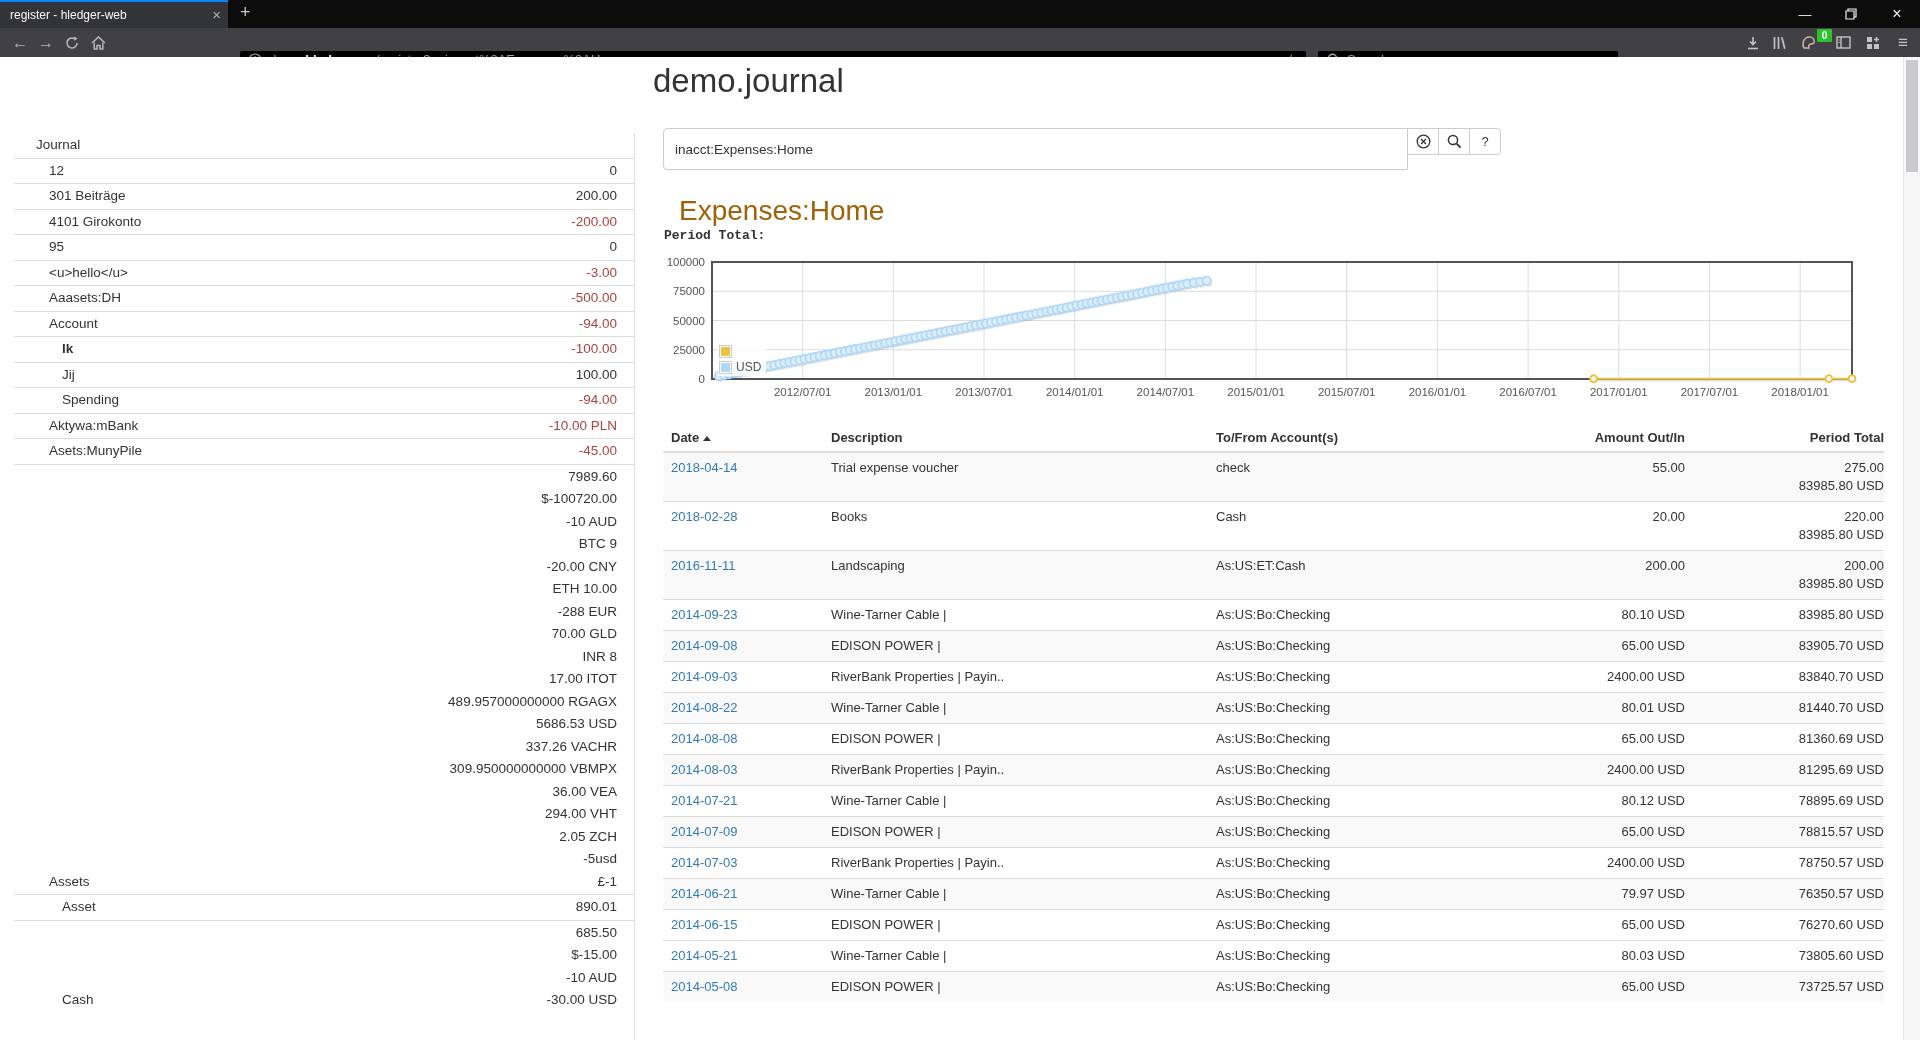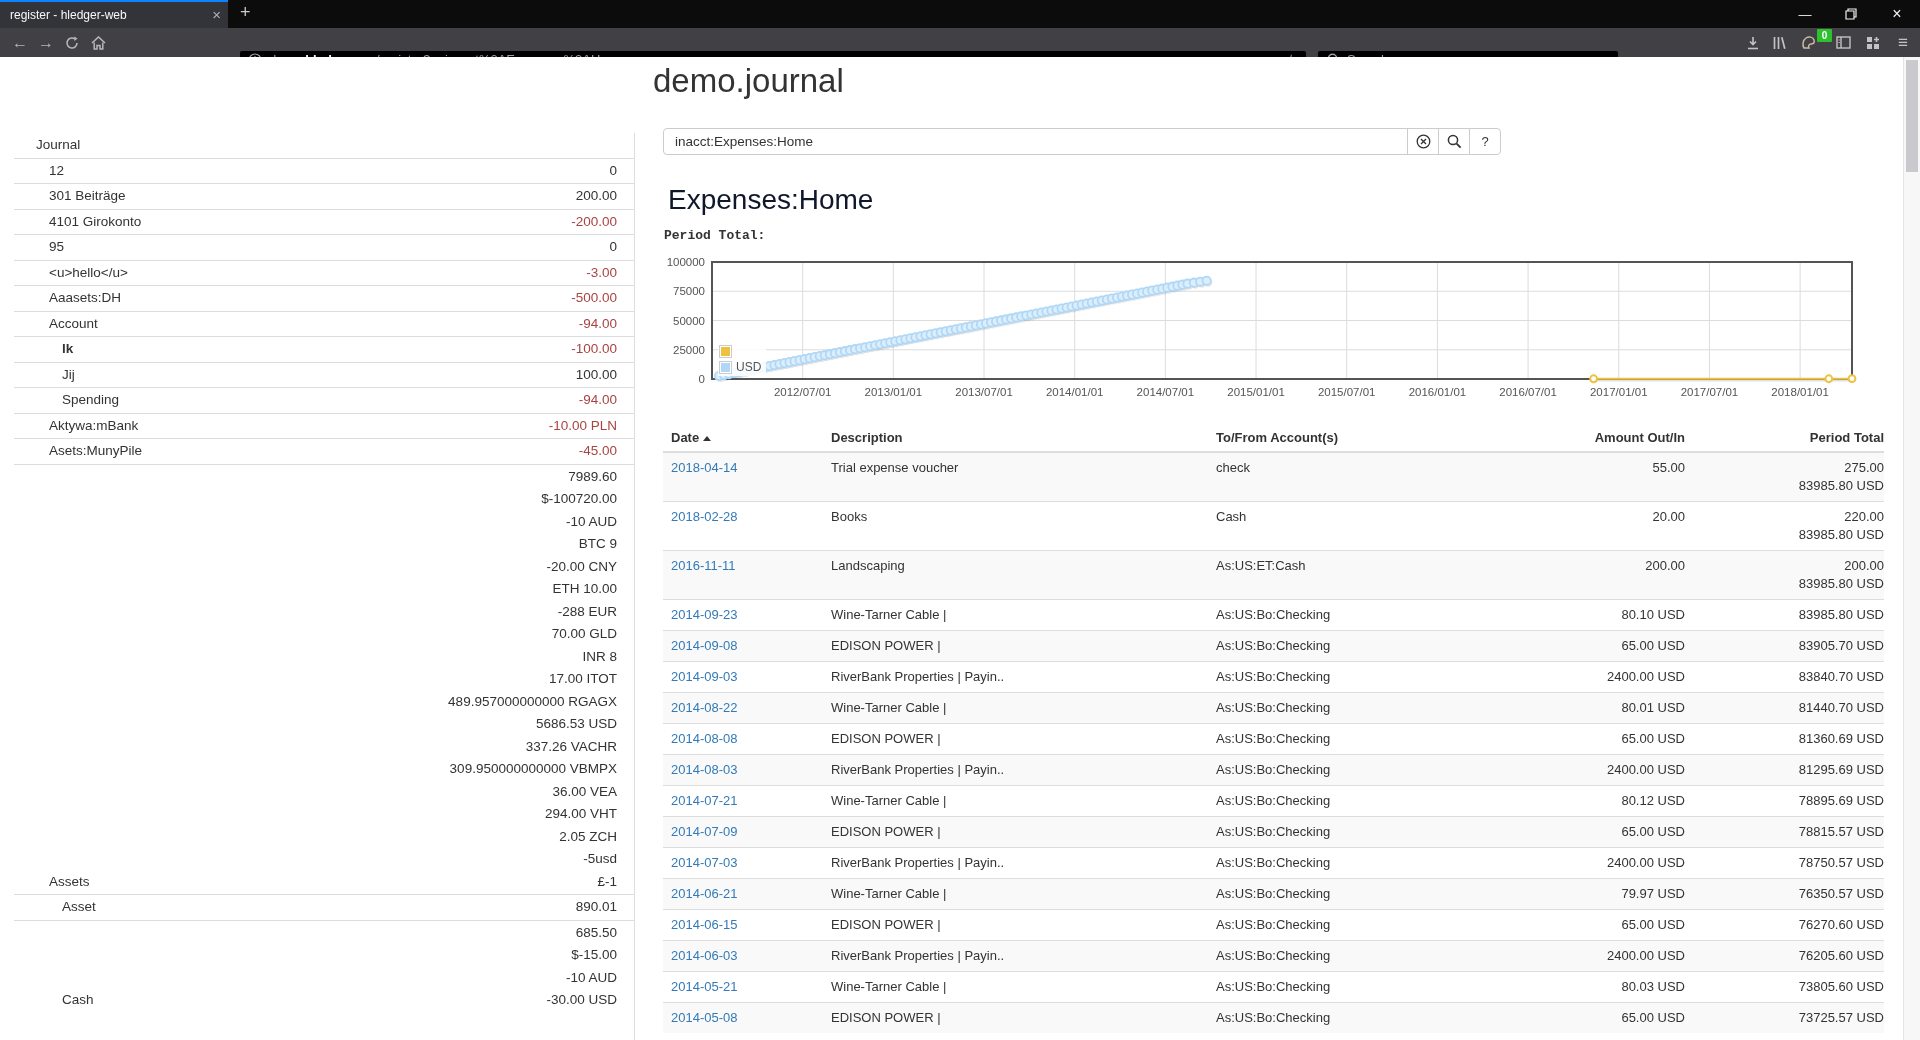--- a/index.html
+++ b/index.html
@@ -35,26 +35,26 @@
   h1.pagetitle{position:absolute;left:653px;top:5px;margin:0;font-size:33px;font-weight:400;color:#333;}
   
   .sidebar{position:absolute;left:14px;top:76px;width:620px;min-height:907px;border-right:1px solid #ddd;font-size:13.5px;}
   .side-row{display:flex;border-top:1px solid #ddd;padding:1px 0;line-height:22.5px;}
   .side-row:first-child{border-top:none;}
   .side-name{align-self:flex-end;white-space:pre;color:#333;}
   .side-amts{margin-left:auto;text-align:right;padding-right:17px;white-space:nowrap;}
   .neg{color:#a94442;}
   
   .searchform{position:absolute;left:663px;top:71px;display:flex;}
-  .qinput{width:745px;height:27px;box-sizing:border-box;border:1px solid #ccc;border-radius:4px 0 0 4px;
+  .qinput{width:745px;height:42px;box-sizing:border-box;border:1px solid #ccc;border-radius:4px 0 0 4px;
           padding:0 11px;font-size:13.5px;color:#333;font-family:"Liberation Sans",sans-serif;outline:none;}
   .sbtn{width:32px;height:27px;box-sizing:border-box;border:1px solid #ccc;background:#fff;margin-left:-1px;
         display:flex;align-items:center;justify-content:center;font-size:13px;color:#333;padding:0;}
   .sbtn.last{border-radius:0 4px 4px 0;}
-  h2.acctheading{position:absolute;left:663px;top:122px;margin:5px;font-size:28px;font-weight:400;color:#0f172a;}
+  h2.acctheading{position:absolute;left:663px;top:122px;margin:16px;font-size:28px;font-weight:400;color:#a16207;}
   .ptlabel{position:absolute;left:664px;top:171px;font-size:13px;font-weight:bold;color:#333;font-family:Liberation Mono, monospace;}
   
   .chart{position:absolute;left:663px;top:195px;width:1221px;height:165px;}
   .chart svg{position:absolute;left:0;top:0;}
   .legend{position:absolute;left:55px;top:90px;background:rgba(255,255,255,0.85);padding:1px 5px 1px 1px;}
   .legrow{display:flex;align-items:center;height:16px;gap:4px;font-size:12px;color:#545454;}
   .legbox{width:13px;height:13px;box-sizing:border-box;border:1px solid #ccc;box-shadow:inset 0 0 0 1px #fff;}
   
   table.register{position:absolute;left:663px;top:367px;width:1221px;border-collapse:collapse;font-size:13px;table-layout:fixed;}
   .register th{padding:6px 8px;border-bottom:2px solid #ddd;font-weight:bold;text-align:left;color:#333;}
@@ -705,29 +705,20 @@
           </tr>
           <tr class="even">
             <td><a class="datelink" href="#">2014-06-15</a></td>
             <td>EDISON POWER |</td>
             <td>As:US:Bo:Checking</td>
             <td class="num">65.00 USD</td>
             <td class="num period">
               <div>76270.60 USD</div>
             </td>
           </tr>
-          <tr class="odd">
-            <td><a class="datelink" href="#">2014-06-03</a></td>
-            <td>RiverBank Properties | Payin..</td>
-            <td>As:US:Bo:Checking</td>
-            <td class="num">2400.00 USD</td>
-            <td class="num period">
-              <div>76205.60 USD</div>
-            </td>
-          </tr>
           <tr class="even">
             <td><a class="datelink" href="#">2014-05-21</a></td>
             <td>Wine-Tarner Cable |</td>
             <td>As:US:Bo:Checking</td>
             <td class="num">80.03 USD</td>
             <td class="num period">
               <div>73805.60 USD</div>
             </td>
           </tr>
           <tr class="odd">

